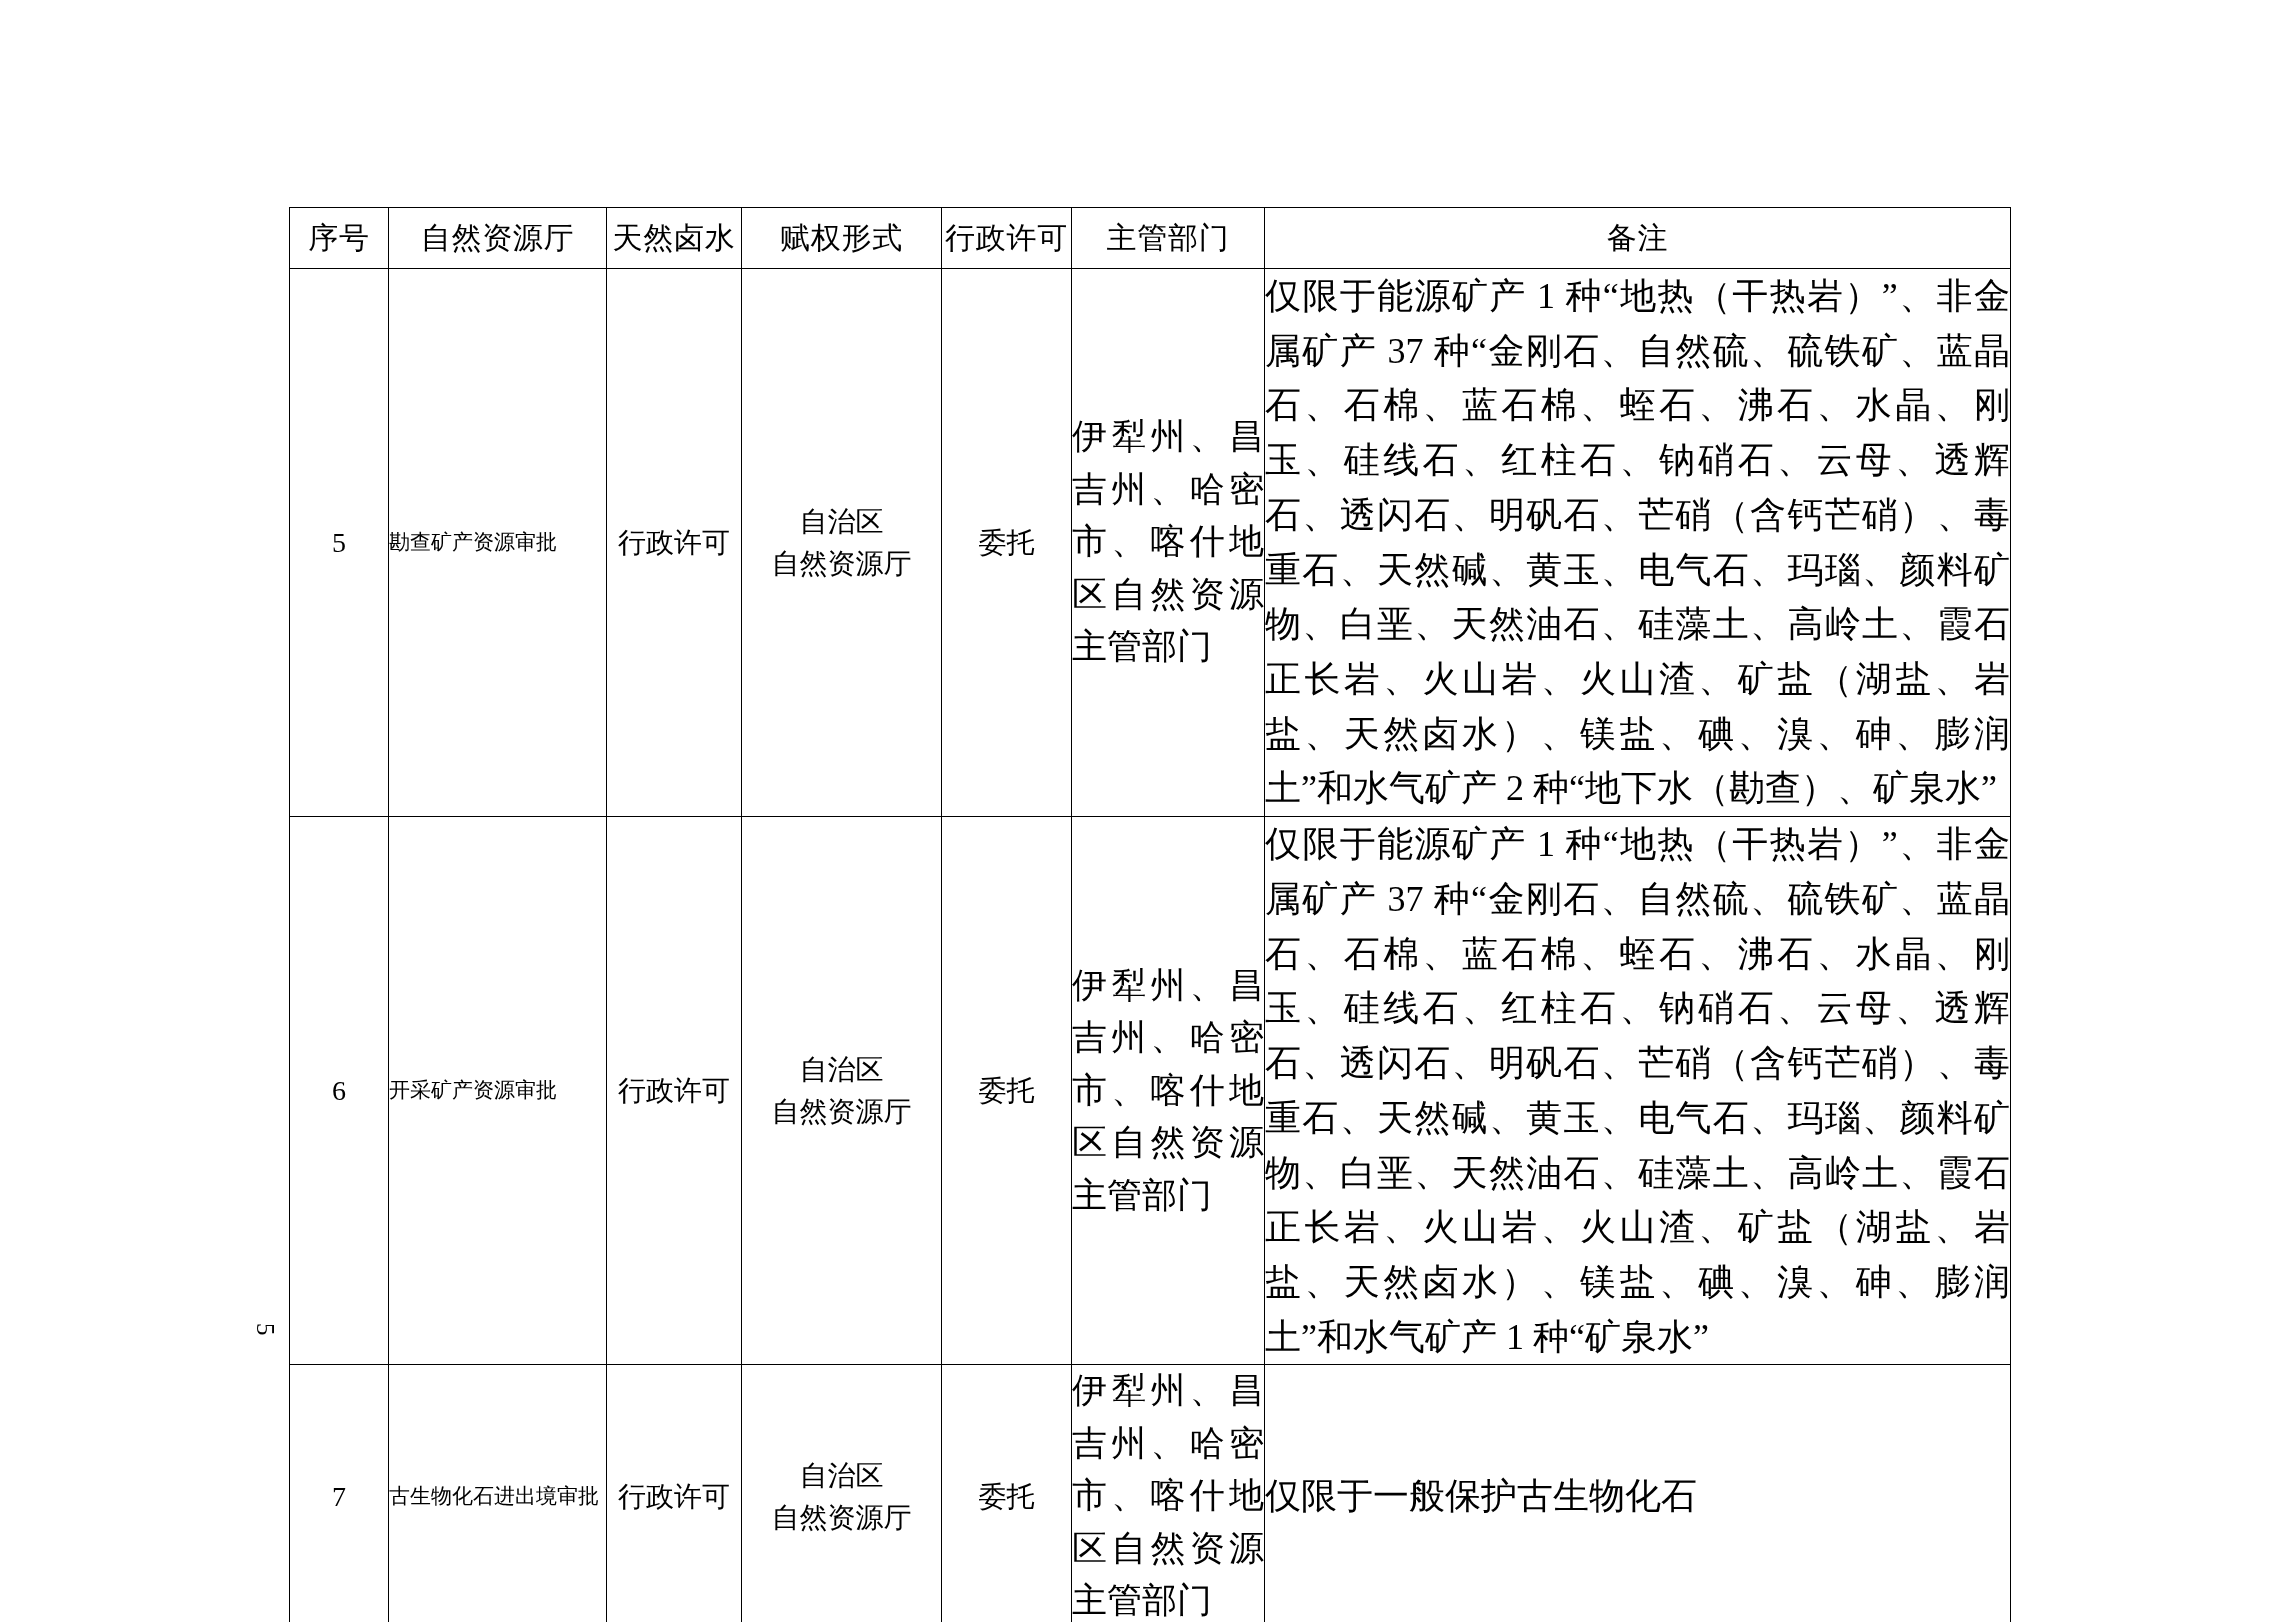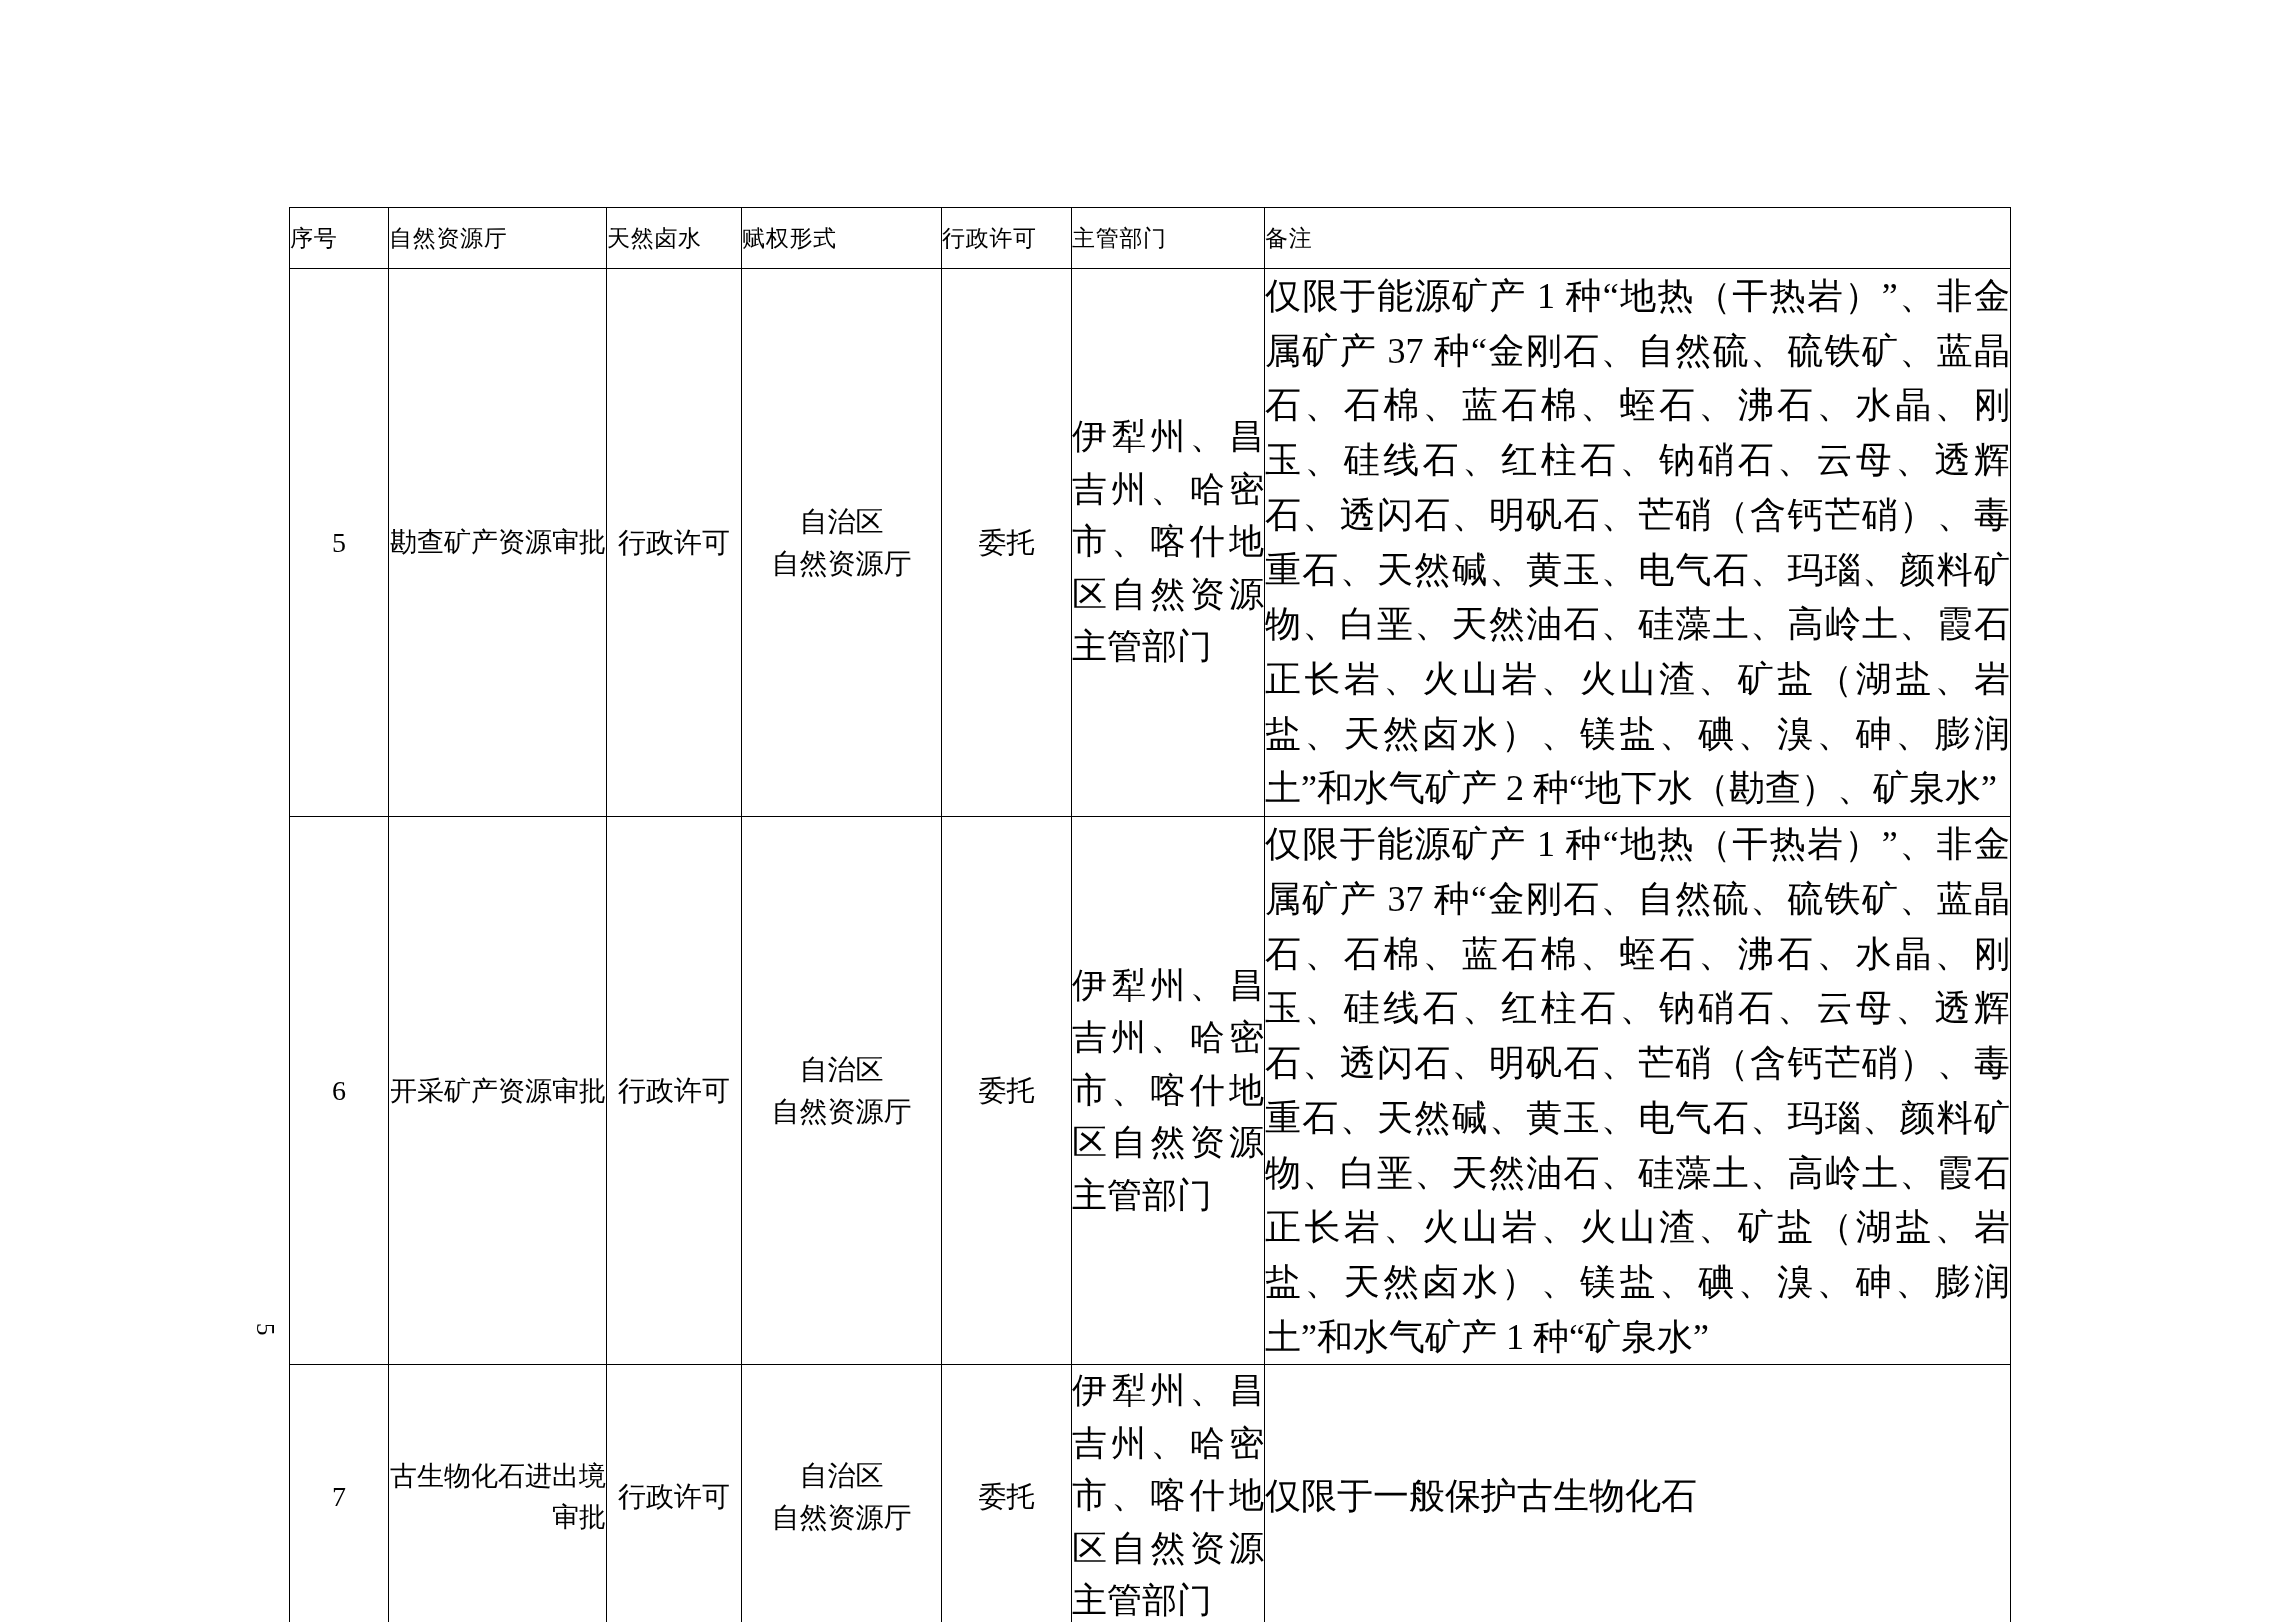--- a/index.html
+++ b/index.html
@@ -60,39 +60,40 @@
   col.c-seq     { width: 99px; }
   col.c-name    { width: 218px; }
   col.c-type    { width: 135px; }
   col.c-dept    { width: 200px; }
   col.c-form    { width: 130px; }
   col.c-subject { width: 193px; }
   col.c-remark  { width: 746px; }
 
   thead td {
     height: 60px;
-    font-size: 23px;
+    text-align: center;
+    font-size: 30px;
     letter-spacing: 0.7px;
   }
   .cell-center {
     text-align: center;
     font-size: 28px;
     line-height: 1.5;
   }
   .cell-left {
     text-align: left;
     font-size: 36px;
     line-height: 1.52;
     padding: 10.3px 10.3px 10.3px 11.8px;
     text-align: justify;
     text-justify: inter-ideograph;
   }
   .cell-name {
-    text-align: right;
-    font-size: 27px;
+    text-align: left;
+    font-size: 21px;
     line-height: 1.5;
     padding: 0 7.4px 0 10.3px;
     font-family: Liberation Serif, serif;
   }
   .cell-subject {
     text-align: justify;
     text-justify: inter-ideograph;
     font-size: 35px;
     line-height: 1.5;
     padding: 0 8.8px;

